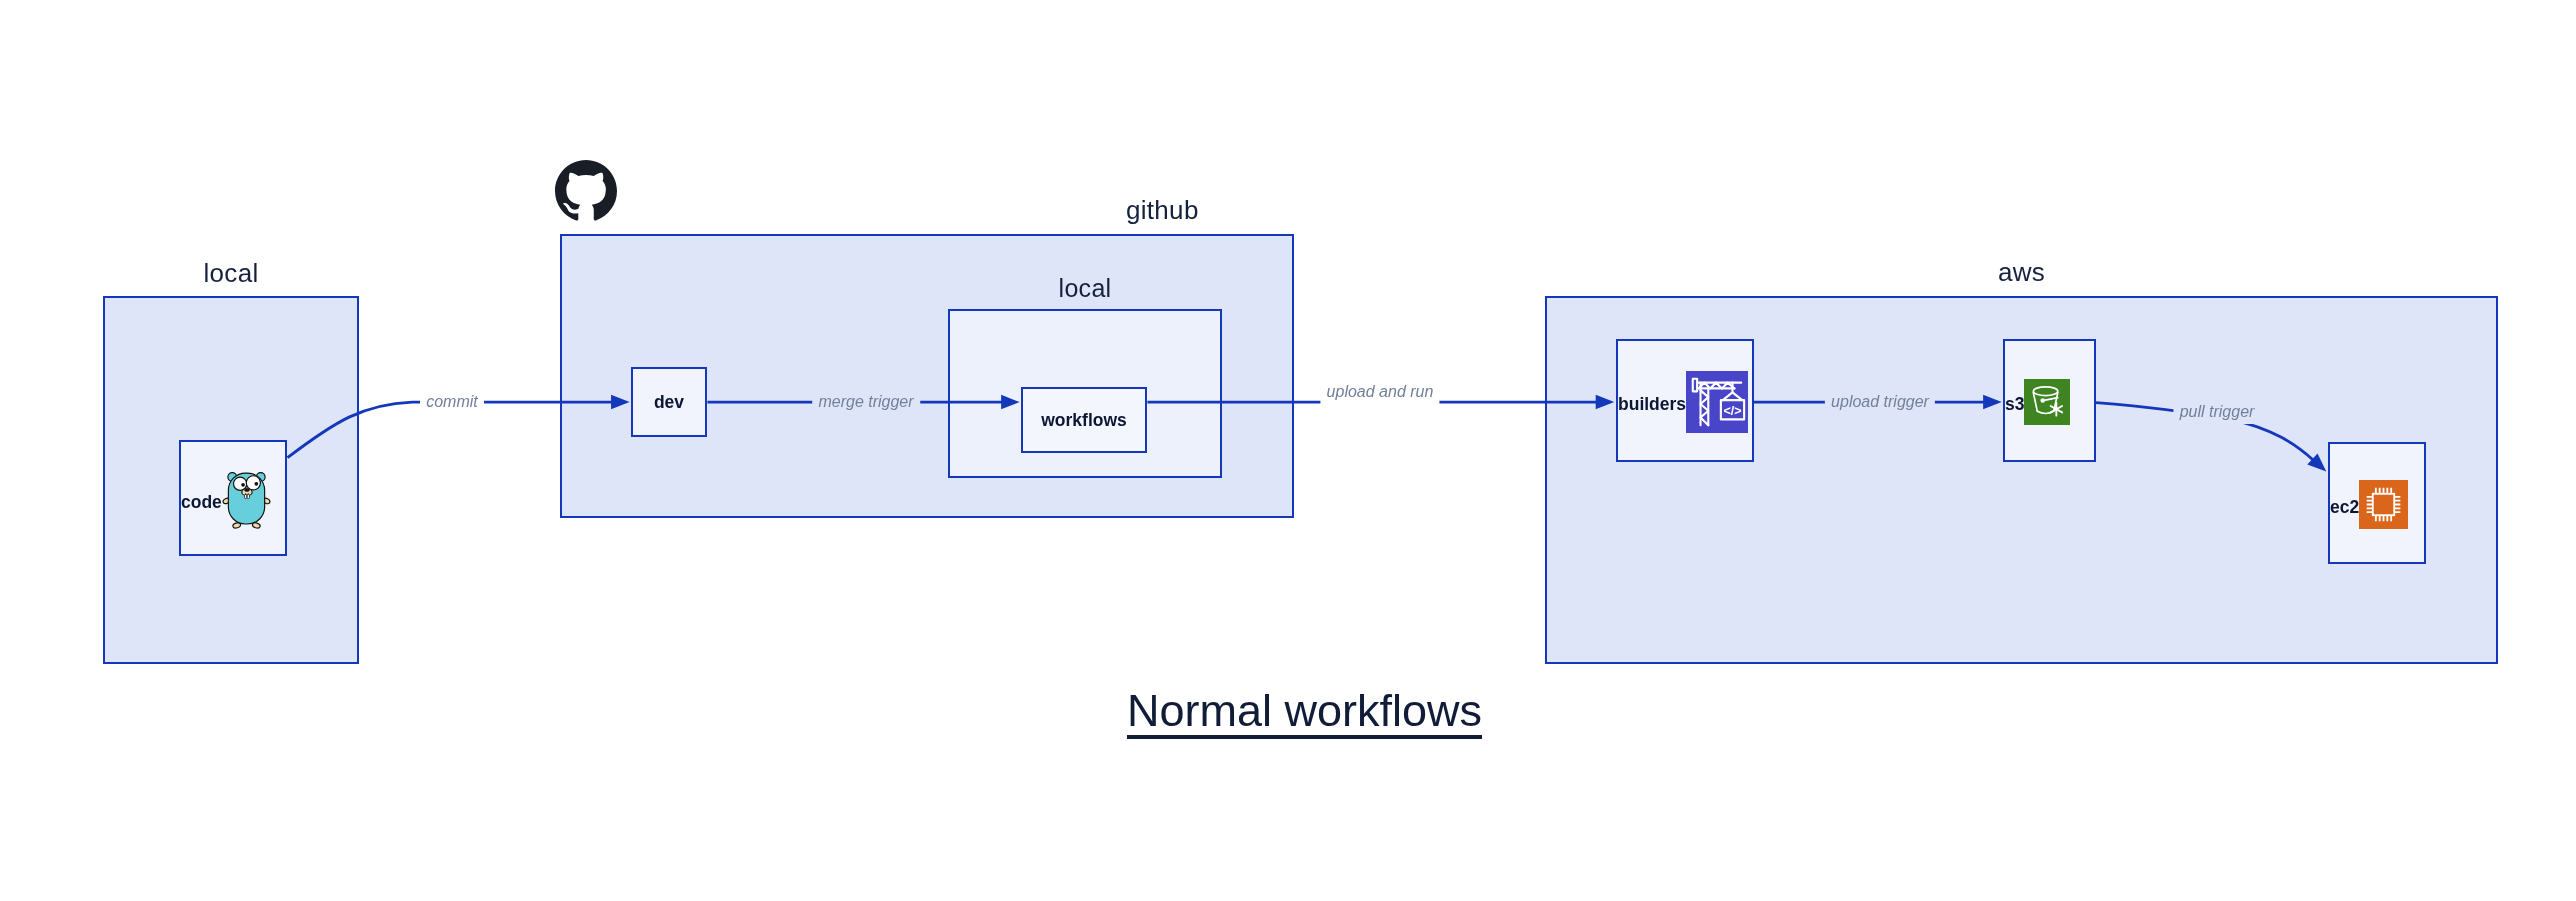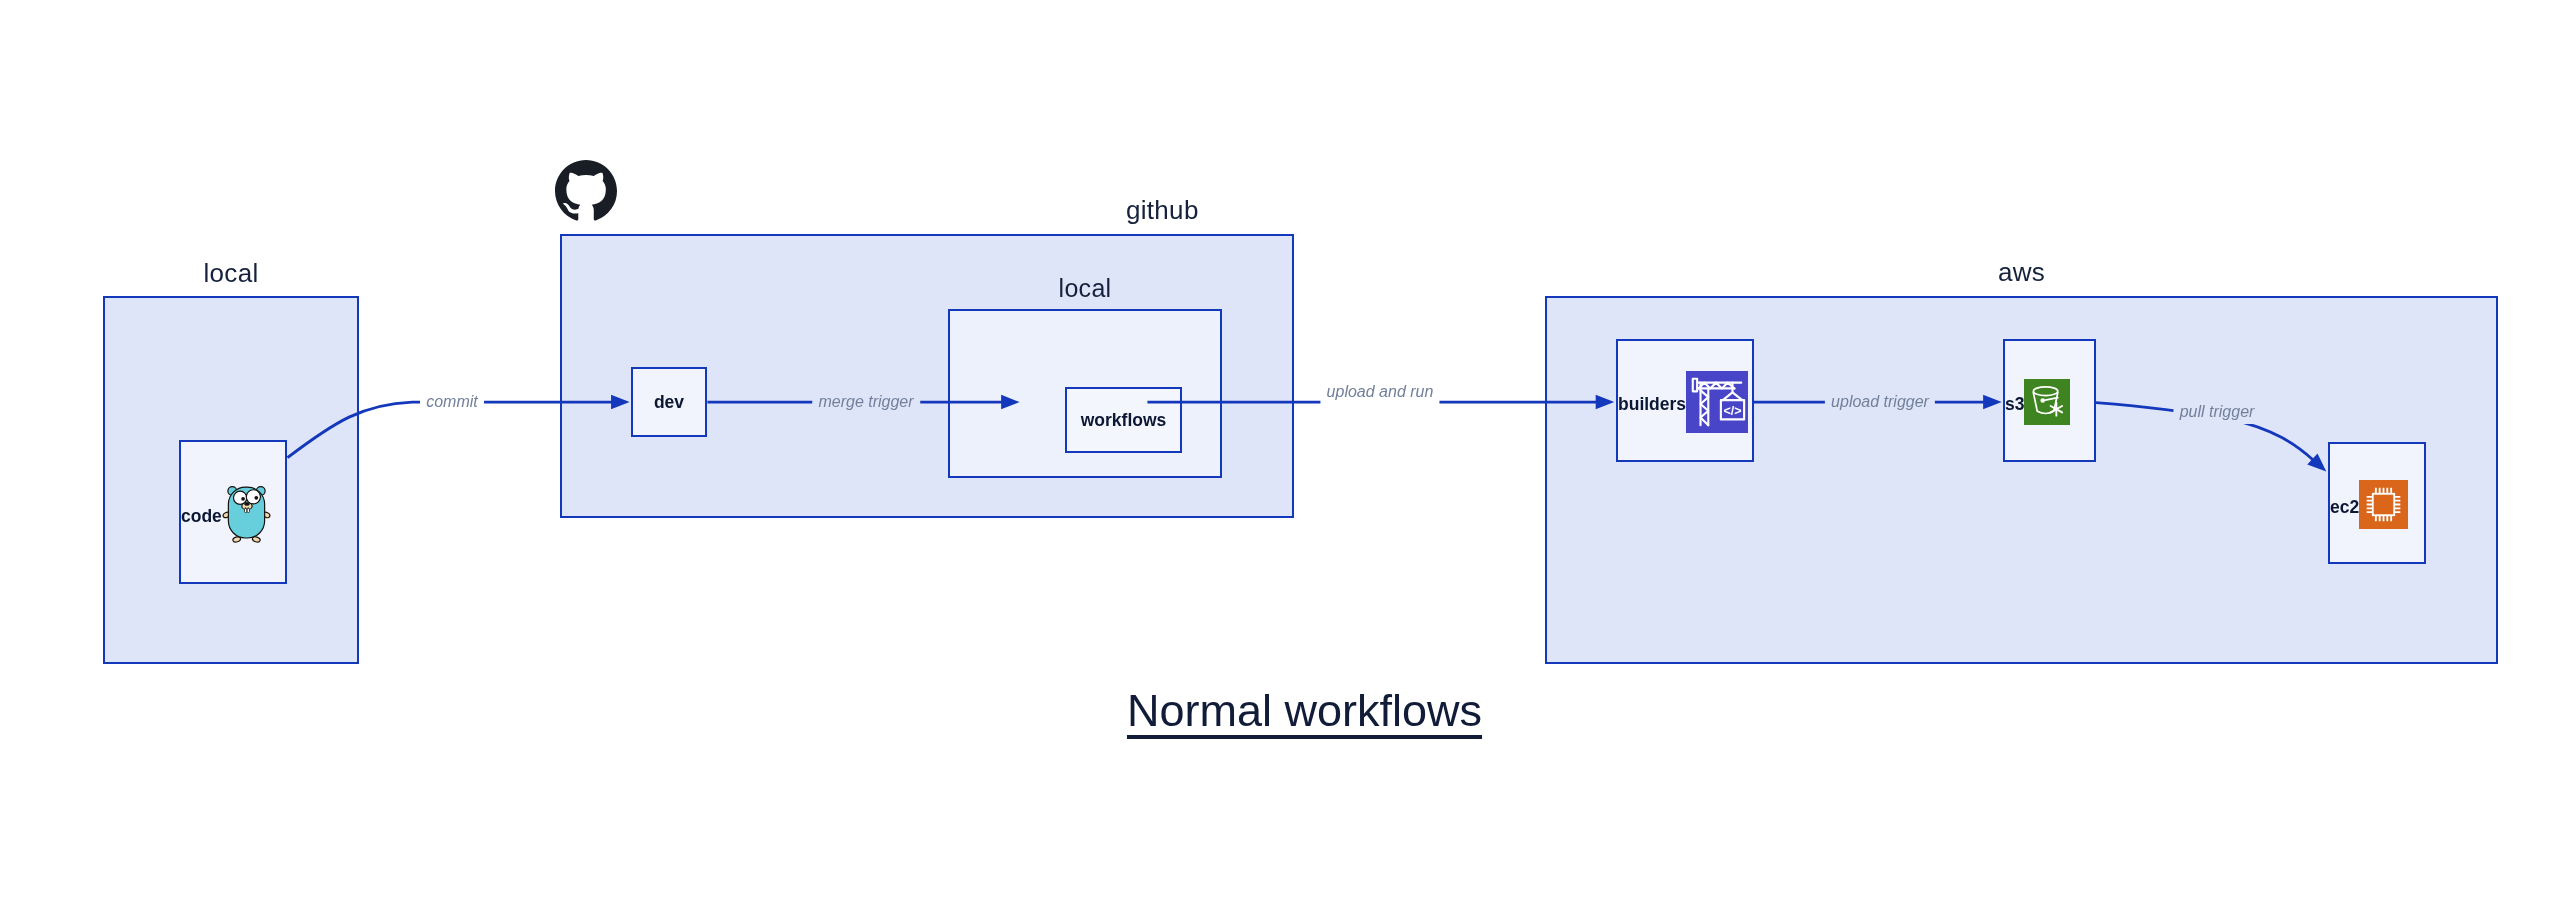--- a/index.html
+++ b/index.html
@@ -47,21 +47,21 @@
   <div class="container-label" style="left:1126px;top:195px;width:165px;text-align:left;">github</div>
   <div class="container-label" style="left:948px;top:274px;width:274px;text-align:center;font-size:25px;">local</div>
   <div class="container-label" style="left:1545px;top:257px;width:953px;text-align:center;">aws</div>
 
   <div class="gh-logo" style="left:555px;top:160px;width:62px;height:62px;">
     <svg width="62" height="62" viewBox="0 0 16 16">
       <path fill="#191d26" d="M8 0C3.58 0 0 3.58 0 8c0 3.54 2.29 6.53 5.47 7.59.4.07.55-.17.55-.38 0-.19-.01-.82-.01-1.49-2.01.37-2.53-.49-2.69-.94-.09-.23-.48-.94-.82-1.13-.28-.15-.68-.52-.01-.53.63-.01 1.08.58 1.23.82.72 1.21 1.87.87 2.33.66.07-.52.28-.87.51-1.07-1.78-.2-3.64-.89-3.64-3.95 0-.87.31-1.59.82-2.15-.08-.2-.36-1.02.08-2.12 0 0 .67-.21 2.2.82.64-.18 1.32-.27 2-.27s1.36.09 2 .27c1.53-1.04 2.2-.82 2.2-.82.44 1.1.16 1.92.08 2.12.51.56.82 1.27.82 2.15 0 3.07-1.87 3.75-3.65 3.95.29.25.54.73.54 1.48 0 1.07-.01 1.93-.01 2.2 0 .21.15.46.55.38A8.01 8.01 0 0 0 16 8c0-4.42-3.58-8-8-8z"></path>
     </svg>
   </div>
 
-  <div class="node" style="left:179px;top:440px;width:108px;height:144px;">
+  <div class="node" style="left:179px;top:440px;width:108px;height:116px;">
     <div class="node-label">code</div>
     <span class="node-icon">
       <svg width="49" height="61" viewBox="0 0 100 122">
         <g stroke="#14110f" stroke-width="2.4" stroke-linejoin="round" stroke-linecap="round">
           <ellipse cx="9" cy="64" rx="7" ry="5" fill="#f3d7ad" transform="rotate(-25 9 64)"></ellipse>
           <ellipse cx="91" cy="64" rx="7" ry="5" fill="#f3d7ad" transform="rotate(25 91 64)"></ellipse>
           <ellipse cx="30" cy="114" rx="8" ry="5" fill="#f3d7ad" transform="rotate(-18 30 114)"></ellipse>
           <ellipse cx="70" cy="114" rx="8" ry="5" fill="#f3d7ad" transform="rotate(18 70 114)"></ellipse>
           <circle cx="21" cy="15" r="9" fill="#66cfdb"></circle>
           <circle cx="79" cy="15" r="9" fill="#66cfdb"></circle>
@@ -76,21 +76,21 @@
           <rect x="51.4" y="50" width="4.6" height="9" rx="2" fill="#ffffff" stroke-width="1.6"></rect>
         </g>
       </svg>
     </span>
   </div>
 
   <div class="node node-center" style="left:631px;top:367px;width:76px;height:70px;align-items:center;">
     <div class="node-label-center">dev</div>
   </div>
 
-  <div class="node node-center" style="left:1021px;top:387px;width:117px;height:66px;background:#f4f6fd;margin-left:44px;">
+  <div class="node node-center" style="left:1021px;top:387px;width:126px;height:66px;background:#f4f6fd;">
     <div class="node-label-center">workflows</div>
   </div>
 
   <div class="node" style="left:1616px;top:339px;width:138px;height:123px;">
     <div class="node-label">builders</div>
     <span class="node-icon">
       <svg width="62" height="62" viewBox="0 0 64 64">
         <rect x="0" y="0" width="64" height="64" fill="#4945c8"></rect>
         <g stroke="#ffffff" stroke-width="2.2" fill="none" stroke-linejoin="round" stroke-linecap="round">
           <rect x="7" y="8" width="4.5" height="13"></rect>

